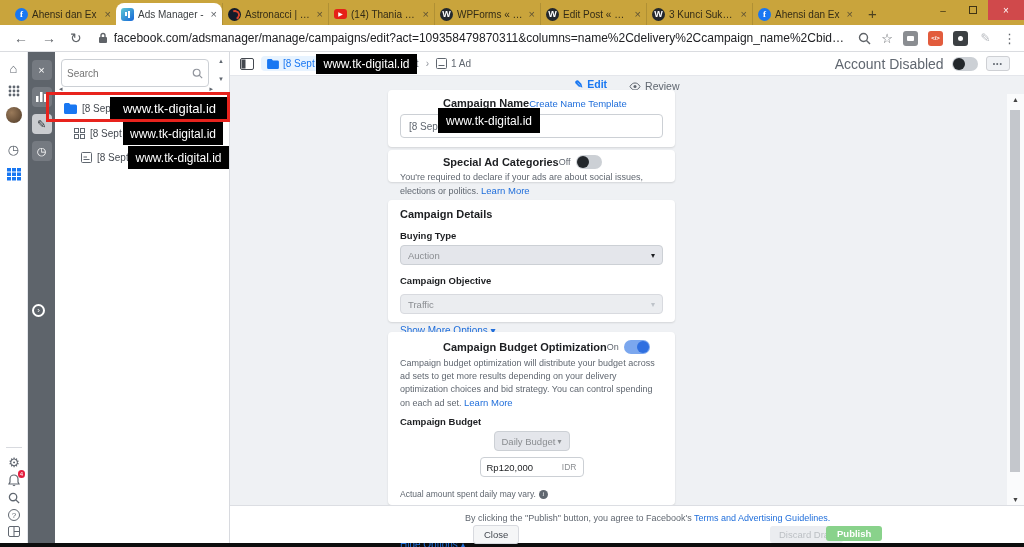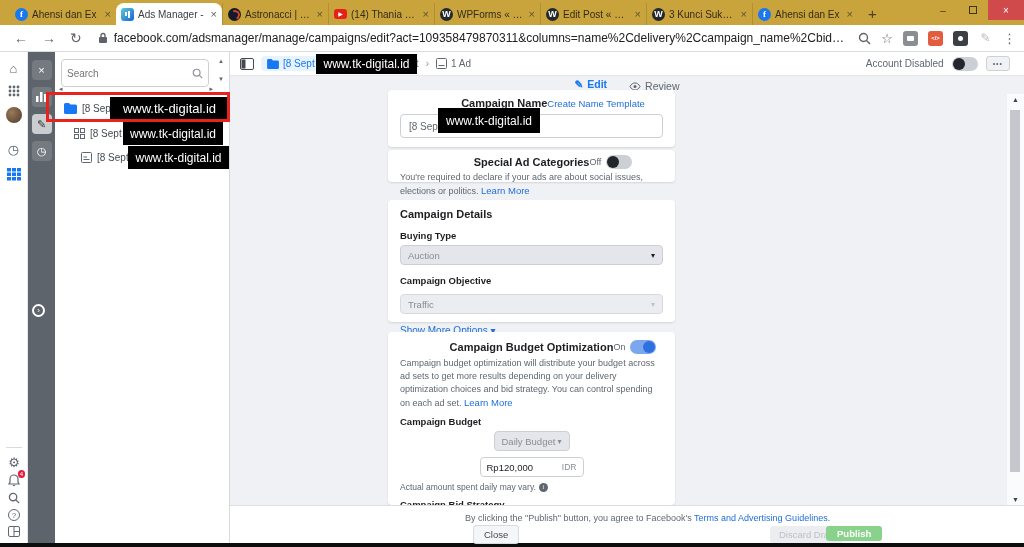--- a/index.html
+++ b/index.html
@@ -63,38 +63,38 @@
   .trow .more{margin-left:auto;margin-right:6px;color:#90949c;font-size:8px;letter-spacing:1px;}
   
   .blackout{position:absolute;background:#000;color:#fff;display:flex;align-items:center;justify-content:center;font-size:13px;white-space:nowrap;z-index:30;}
   .redbox{position:absolute;left:46px;top:92px;width:184px;height:30px;border:3px solid #e8231d;z-index:31;pointer-events:none;}
   
   .mainheader{position:absolute;left:230px;top:52px;width:794px;height:24px;background:#fff;border-bottom:1px solid #e4e6eb;display:flex;align-items:center;gap:7px;padding-left:10px;}
   .chip{display:flex;align-items:center;gap:4px;background:#e7f3ff;border-radius:4px;padding:2px 6px;font-size:10px;color:#1877f2;cursor:pointer;}
   .crumb{display:flex;align-items:center;gap:4px;font-size:10px;color:#606770;cursor:pointer;}
   .chev{color:#90949c;font-size:10px;}
   .hright{margin-left:auto;display:flex;align-items:center;gap:8px;margin-right:14px;}
-  .acctxt{font-size:10px;color:#606770;}
+  .acctxt{font-size:14px;color:#606770;}
   .tgl{width:26px;height:14px;border-radius:8px;position:relative;flex:none;cursor:pointer;}
   .tgl.off{background:#ccd0d5;}
   .tgl.off::after{content:"";position:absolute;left:1px;top:1px;width:12px;height:12px;border-radius:50%;background:#23272b;}
   .tgl.on{background:#7ba7ee;}
   .tgl.on::after{content:"";position:absolute;right:1px;top:1px;width:12px;height:12px;border-radius:50%;background:#2f6fe0;}
   .morebtn{background:#f0f2f5;border:1px solid #ced0d4;border-radius:3px;color:#606770;font-size:7px;letter-spacing:1px;padding:3px 6px;cursor:pointer;}
   
   .tabsrow{position:absolute;left:230px;top:78px;width:794px;height:16px;display:flex;justify-content:center;gap:22px;}
   .etab{display:flex;align-items:center;gap:4px;font-size:10.5px;cursor:pointer;}
   .etab.active{color:#1877f2;border-bottom:2px solid #1877f2;padding-bottom:2px;font-weight:bold;}
   .etab.idle{color:#606770;}
   
   .card{position:absolute;left:388px;width:287px;background:#fff;border-radius:4px;box-shadow:0 1px 2px rgba(0,0,0,.12);padding:0 12px;z-index:2;}
   .ctitle{font-size:11px;font-weight:bold;color:#1c1e21;}
   .clink{font-size:9.5px;color:#216fdb;cursor:pointer;}
   .flex{display:flex;align-items:center;}
-  .sp{justify-content:center;margin-left:43px;}
+  .sp{justify-content:flex-start;margin-left:43px;}
   .desc{font-size:9px;color:#606770;line-height:1.45;}
   .flabel{font-size:9.5px;font-weight:bold;color:#1c1e21;}
   .dd{height:20px;border:1px solid #ccd0d5;border-radius:4px;background:#e4e6eb;display:flex;align-items:center;justify-content:space-between;padding:0 7px;font-size:9.5px;color:#8a8d91;cursor:pointer;}
   .dd .arr{color:#1c1e21;font-size:8px;}
   .dd.lite{background:#ebedf0;border-color:#d8dadf;}
   .dd.lite .arr{color:#bec3c9;}
   .nameinput{width:100%;height:24px;border:1px solid #ccd0d5;border-radius:4px;font-size:10px;color:#606770;padding:0 8px;font-family:inherit;outline:none;}
   .amount{height:20px;border:1px solid #ccd0d5;border-radius:4px;display:flex;align-items:center;justify-content:space-between;padding:0 6px;font-size:9.5px;color:#1c1e21;width:104px;}
   .cur{color:#8a8d91;font-size:8.5px;}
   .note{font-size:8.5px;color:#606770;display:flex;align-items:center;gap:3px;}
@@ -409,21 +409,21 @@
   <div class="flex" style="margin-top:4px;gap:6px;flex-direction:column;">
     <span class="dd" style="width:76px;">
       <span>Daily Budget</span>
       <span class="arr" style="color:#8a8d91;">▾</span>
     </span>
     <span class="amount">
       <span>Rp120,000</span>
       <span class="cur">IDR</span>
     </span>
   </div>
-  <div class="note" style="margin-top:5px;align-items:center;">
+  <div class="note" style="margin-top:12px;align-items:center;">
     <span>Actual amount spent daily may vary.</span>
     <span class="icirc">i</span>
   </div>
   <div class="flabel" style="margin-top:7px;">Campaign Bid Strategy</div>
   <div class="val" style="margin-top:3px;">Lowest cost</div>
   <div class="clink" style="margin-top:8px;font-size:10px;">Hide Options ▴</div>
   <div class="flabel" style="margin-top:9px;">Ad Scheduling</div>
 </div>
 
 <div class="mainfooter">

